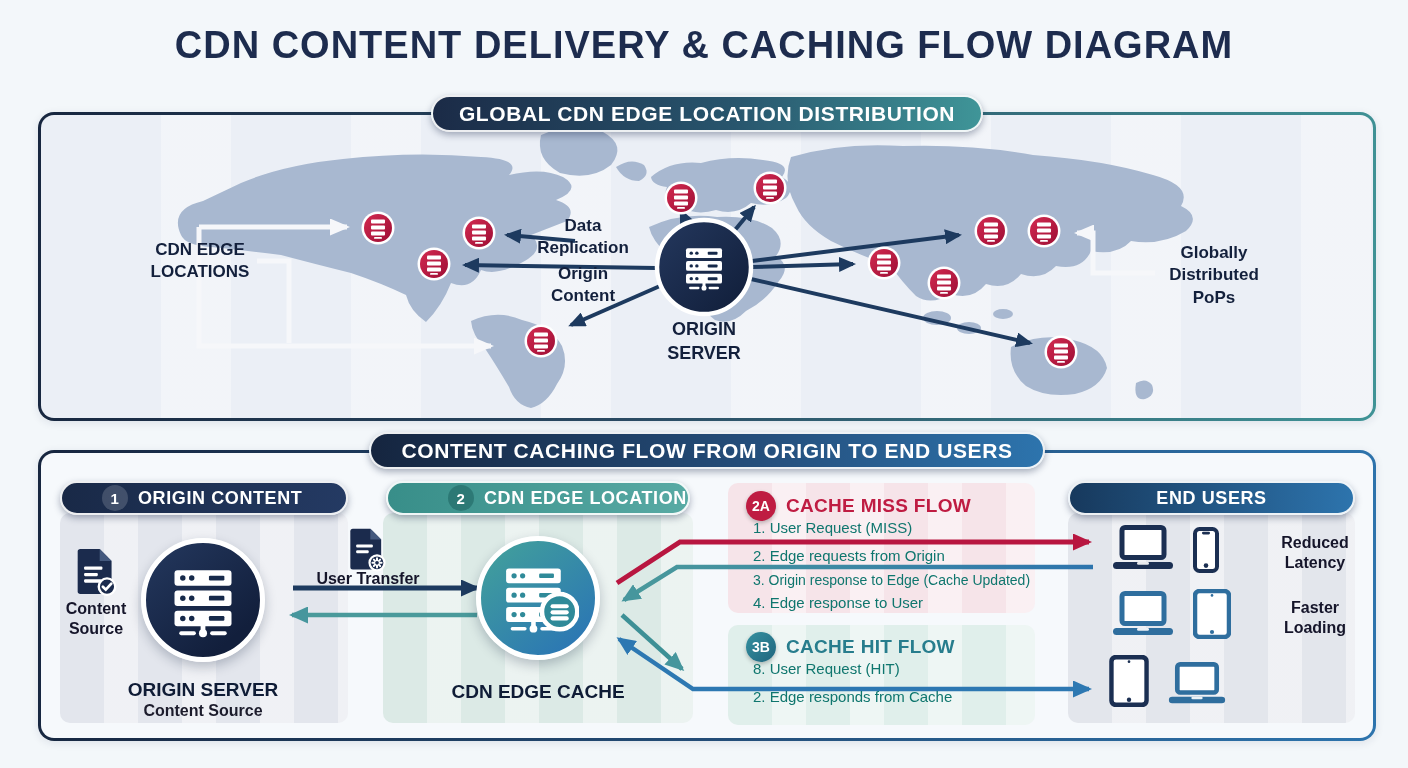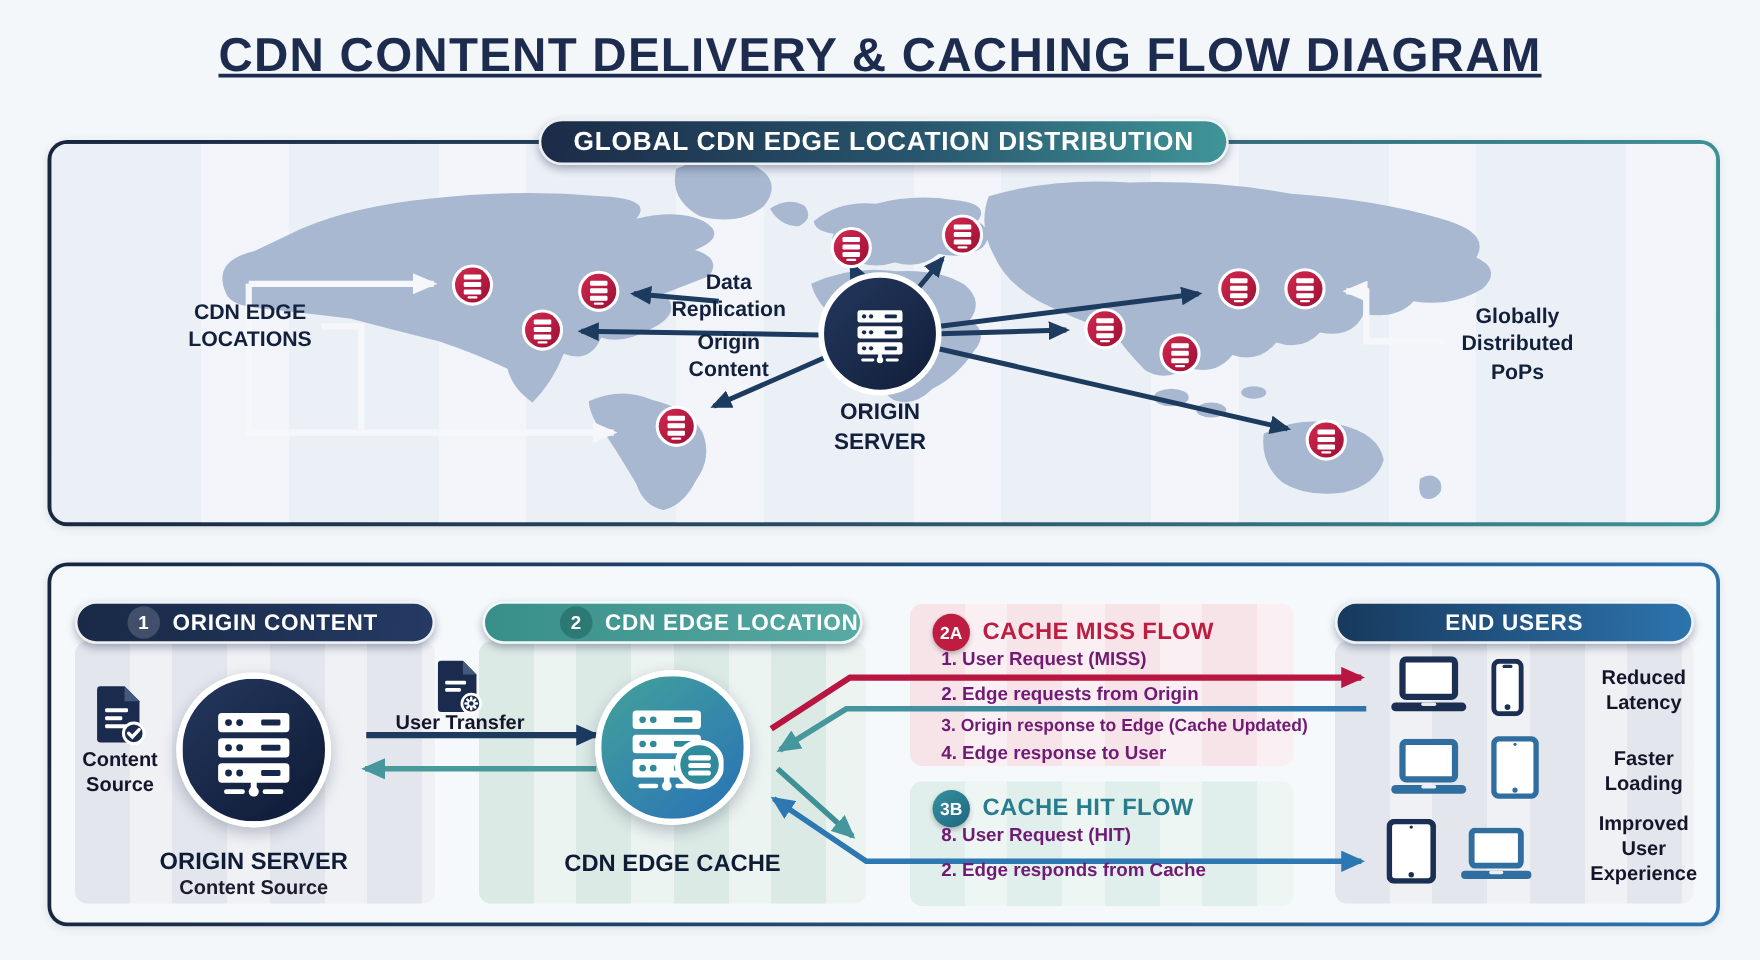--- a/index.html
+++ b/index.html
@@ -6,21 +6,21 @@
   body{
     width:1408px;height:768px;position:relative;overflow:hidden;
     background:#f3f7fa;
     font-family:"Liberation Sans","DejaVu Sans",sans-serif;
     color:#1c2b4d;
   }
   .abs{position:absolute;}
   
   #main-title{
     left:0;right:0;top:24px;text-align:center;
-    font-size:38px;font-weight:800;letter-spacing:1px;color:#1d2c4e;text-decoration:underline;
+    font-size:38px;font-weight:800;letter-spacing:1px;color:#1d2c4e;
   }
   
   .section-shell{border-radius:16px;padding:3px;box-shadow:0 2px 8px rgba(25,40,75,.10);}
   .section-inner{width:100%;height:100%;border-radius:13px;position:relative;overflow:hidden;}
   #map-shell{left:38px;top:112px;width:1332px;height:303px;
     background:linear-gradient(95deg,#17263f 0%,#2a4a63 45%,#3f9396 100%);}
   #map-inner{background:#ebeff6;
     background-image:repeating-linear-gradient(90deg,rgba(255,255,255,0) 0 120px,rgba(255,255,255,.35) 120px 190px);}
   #flow-shell{left:38px;top:450px;width:1332px;height:285px;
     background:linear-gradient(95deg,#17263f 0%,#24507c 55%,#2d74ad 100%);}
@@ -60,21 +60,21 @@
   }
   #origin-circle{background:linear-gradient(140deg,#24385e 0%,#121f3c 80%);}
   #edge-circle{background:linear-gradient(140deg,#43a29a 0%,#2b76b4 90%);}
   .node-title{position:absolute;text-align:center;font-weight:800;font-size:19px;color:#0f1c36;z-index:7;}
   .node-sub{position:absolute;text-align:center;font-weight:600;font-size:16px;color:#1c1c2c;z-index:7;}
   .side-label{position:absolute;text-align:center;font-weight:700;font-size:16px;color:#15152a;line-height:1.25;z-index:7;}
   .flow-head{position:absolute;display:flex;align-items:center;gap:10px;z-index:7;}
   .flow-head .round{width:30px;height:30px;border-radius:50%;color:#fff;font-size:14px;font-weight:800;
     display:flex;align-items:center;justify-content:center;box-shadow:0 2px 4px rgba(0,0,0,.25);}
   .flow-head .ttl{font-size:19px;font-weight:800;letter-spacing:.3px;}
-  .step{position:absolute;font-size:15px;font-weight:700;color:#701a75;z-index:7;white-space:nowrap;text-align:right;}
+  .step{position:absolute;font-size:15px;font-weight:400;color:#0f766e;z-index:7;white-space:nowrap;text-align:right;}
   .benefit{position:absolute;width:112px;font-size:16px;font-weight:700;color:#15152a;line-height:1.25;z-index:7;text-align:center;}
   .dev-row{position:absolute;display:flex;align-items:flex-end;gap:18px;z-index:7;}
 </style>
 </head>
 <body>
 
 <svg width="0" height="0" style="position:absolute" aria-hidden="true">
   <defs>
     <linearGradient id="pinGrad" x1="0" y1="0" x2="1" y2="1">
       <stop offset="0" stop-color="#d22a50"></stop>
@@ -326,27 +326,29 @@
     </div>
     <div class="benefit" style="left:1218px;top:145px;">Faster Loading</div>
     <div class="dev-row" style="left:1068px;top:202px;">
       <svg width="40" height="52" viewBox="0 0 38 50" style="color:#1b2f52">
           <use href="#tablet"></use>
         </svg>
       <svg width="60" height="45" viewBox="0 0 64 48" style="color:#2f6e9e">
           <use href="#laptop"></use>
         </svg>
     </div>
-    <div class="benefit" style="left:1218px;top:197px;">Improved User Experience</div>
 
     <div class="abs pill panel-pill" style="left:19px;top:28px;width:288px;background:linear-gradient(90deg,#192947,#243a63);padding-left:40px;">
       <span class="badge">1</span>
       <span>ORIGIN CONTENT</span>
     </div>
     <div class="abs pill panel-pill" style="left:345px;top:28px;width:304px;background:linear-gradient(90deg,#388e89,#58aaa4);padding-left:60px;">
       <span class="badge" style="background:rgba(10,70,70,.35);">2</span>
       <span>CDN EDGE LOCATION</span>
     </div>
     <div class="abs pill panel-pill centered" style="left:1027px;top:28px;width:287px;background:linear-gradient(90deg,#17395d,#2d74ad);">
       <span>END USERS</span>
     </div>
   </div>
+  <div id="flow-pill" class="abs pill section-pill">
+    <span>CONTENT CACHING FLOW FROM ORIGIN TO END USERS</span>
+  </div>
 </div>
 
 </body></html>

